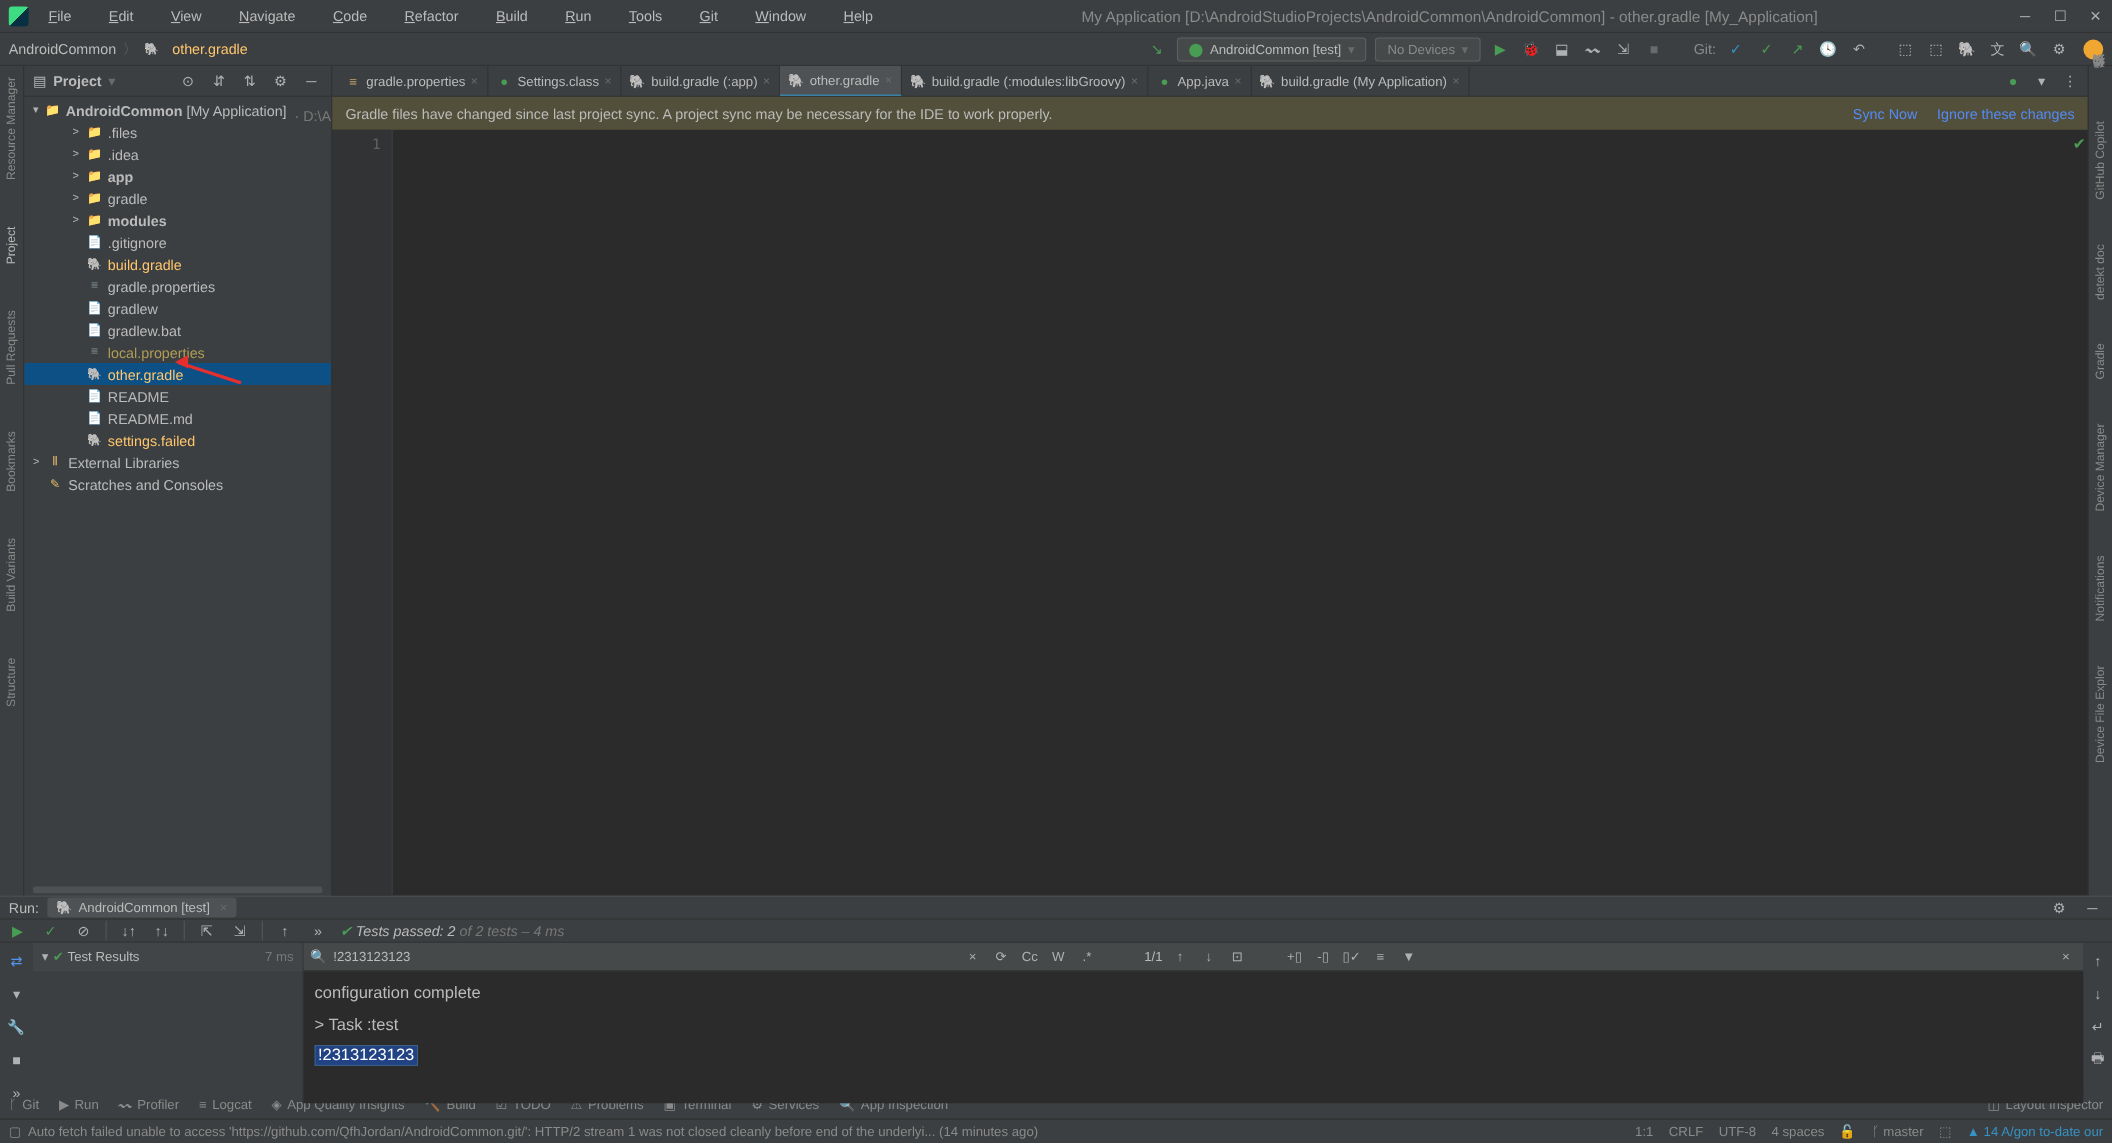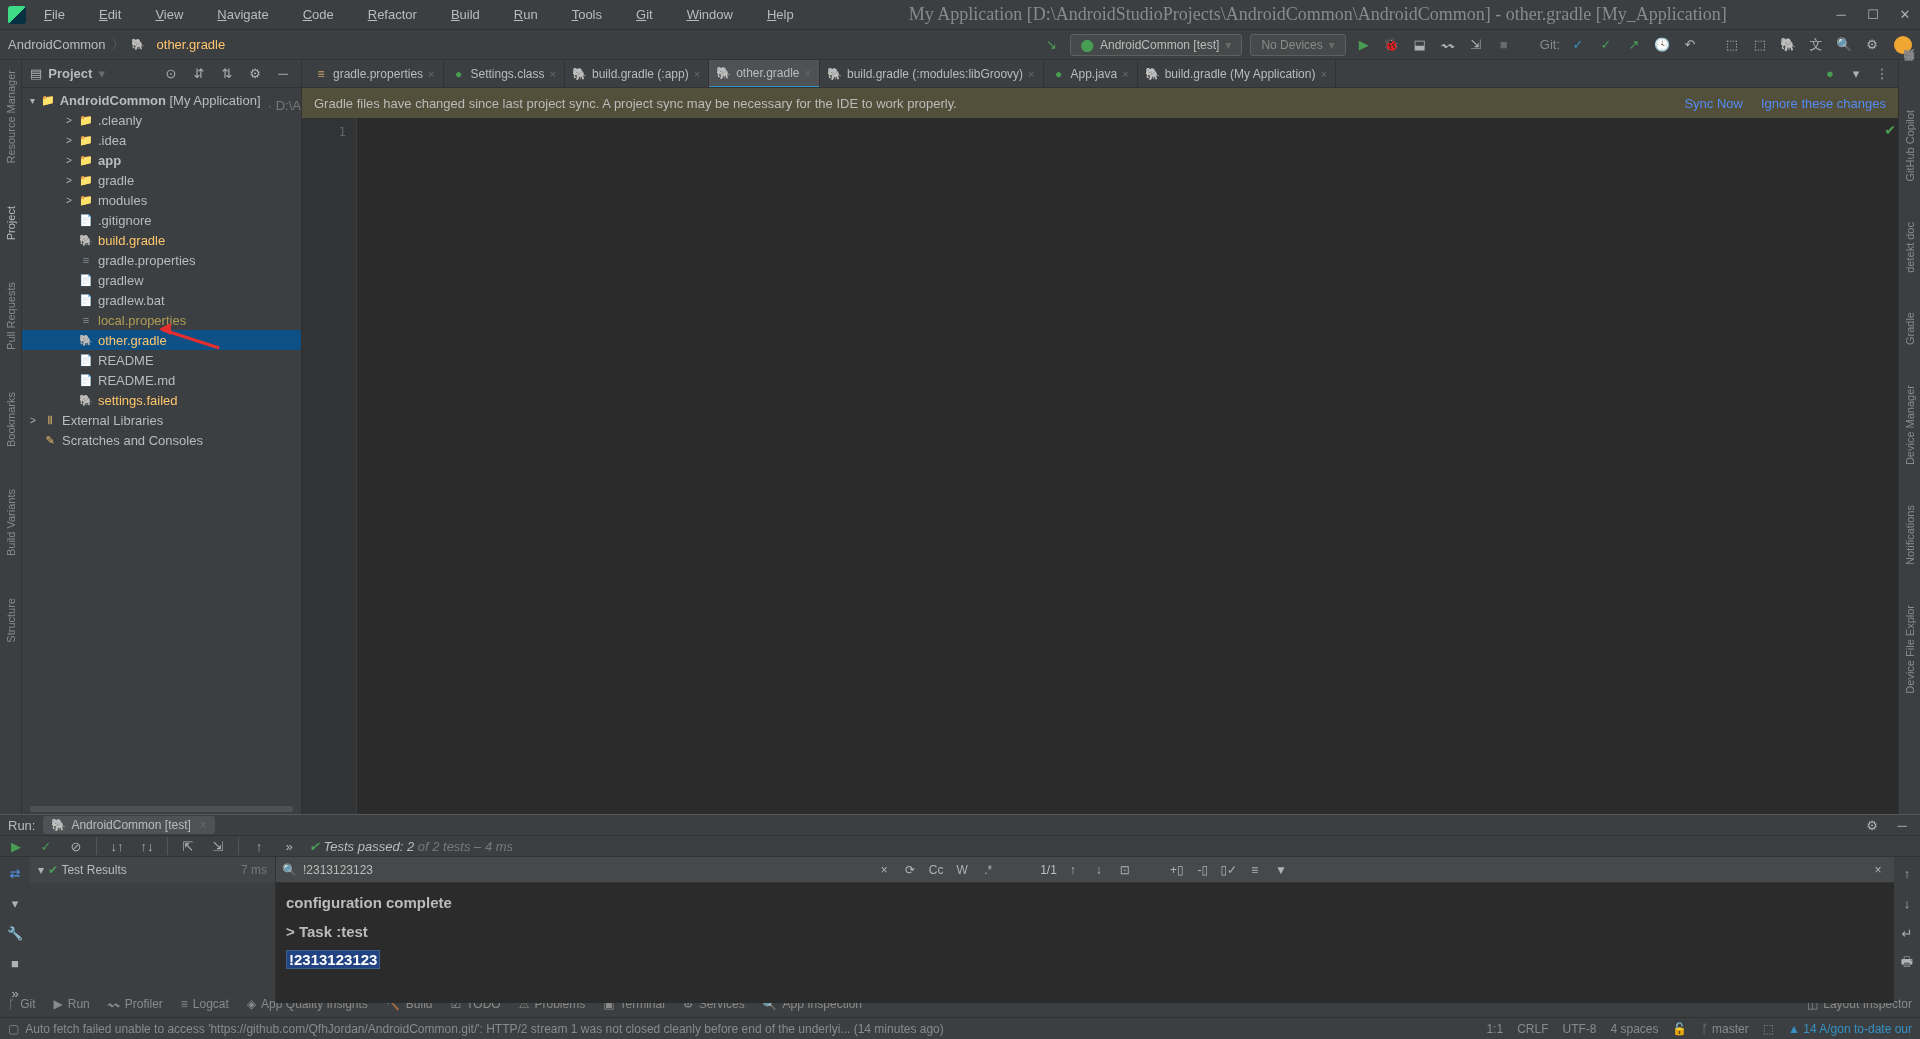--- a/index.html
+++ b/index.html
@@ -2,21 +2,21 @@
 <html><head>
 <meta charset="utf-8">
 <style>
 * { margin:0; padding:0; box-sizing:border-box; font-family:"Segoe UI",Arial,sans-serif; }
 body { background:#2b2b2b; color:#bbbbbb; font-size:13px; width:1920px; height:1039px; overflow:hidden; position:relative; }
 .titlebar { height:30px; background:#3c3f41; display:flex; align-items:center; padding:0 8px; border-bottom:1px solid #323232; }
 .titlebar .logo { width:18px; height:18px; background:linear-gradient(135deg,#3ddc84 50%,#073042 50%); border-radius:3px; margin-right:10px; }
 .menu { display:flex; gap:18px; }
 .menu-item { padding:4px 8px; cursor:pointer; color:#bbbbbb; }
 .menu-item u { text-decoration:underline; }
-.title-text { flex:1; text-align:center; color:#8a8a8a; font-size:18px;font-family:Liberation Serif, serif; }
+.title-text { flex:1; text-align:center; color:#8a8a8a; font-size:14px; }
 .win-controls { display:flex; gap:18px; margin-left:auto; color:#aeb1b3; }
 .win-btn { width:14px; height:14px; cursor:pointer; display:flex; align-items:center; justify-content:center; }
 
 .toolbar { height:30px; background:#3c3f41; display:flex; align-items:center; padding:0 8px; border-bottom:1px solid #323232; }
 .breadcrumb { display:flex; align-items:center; gap:6px; }
 .bc-item { color:#bbbbbb; }
 .bc-sep { color:#6a6a6a; }
 .bc-file { color:#ffc66d; }
 .toolbar-right { margin-left:auto; display:flex; align-items:center; gap:8px; }
 .combo { background:#45494a; border:1px solid #5e6060; padding:3px 10px; border-radius:3px; color:#bbbbbb; display:flex; align-items:center; gap:6px; font-size:12px; }
@@ -82,21 +82,21 @@
 .tests-passed .dim { color:#787878; }
 
 .run-body { flex:1; display:flex; }
 .run-left { width:30px; background:#3c3f41; display:flex; flex-direction:column; align-items:center; gap:10px; padding-top:6px; color:#afb1b3; }
 .run-tree { width:246px; background:#3c3f41; border-right:1px solid #323232; }
 .run-tree-header { height:26px; background:#414547; display:flex; align-items:center; padding:0 8px; font-size:12px; }
 .run-tree-time { margin-left:auto; color:#787878; }
 .run-search-bar { height:26px; background:#45494a; display:flex; align-items:center; padding:0 6px; gap:6px; border-bottom:1px solid #323232; font-size:12px; }
 .run-search-bar input { background:transparent; border:none; color:#bbbbbb; flex:1; outline:none; font-size:12px; }
 
-.run-output { flex:1; background:#2b2b2b; font-family:Consolas,monospace; font-size:15px; padding:6px 10px; color:#bbbbbb; line-height:1.9; position:relative;font-weight:bold; }
+.run-output { flex:1; background:#2b2b2b; font-family:Consolas,monospace; font-size:15px; padding:6px 10px; color:#bbbbbb; line-height:1.9; position:relative; }
 .hl-select { background:#214283; color:#fff; padding:0 2px; border:1px solid #3c6185; }
 .run-right-nav { width:26px; background:#3c3f41; display:flex; flex-direction:column; align-items:center; gap:10px; padding-top:6px; color:#afb1b3; }
 
 .bottom-tabs { height:28px; background:#3c3f41; border-top:1px solid #323232; display:flex; align-items:center; padding:0 8px; gap:18px; font-size:12px; }
 .btab { display:flex; align-items:center; gap:5px; color:#8a8a8a; cursor:pointer; }
 
 .status-bar { height:22px; background:#3c3f41; border-top:1px solid #323232; display:flex; align-items:center; padding:0 8px; font-size:12px; color:#8a8a8a; gap:14px; }
 .status-bar .left { display:flex; align-items:center; gap:6px; flex:1; min-width:0; overflow:hidden; white-space:nowrap; text-overflow:ellipsis; }
 .status-bar .right { display:flex; align-items:center; gap:14px; }
 
@@ -194,41 +194,41 @@
         <span class="icon-btn">⇅</span>
         <span class="icon-btn">⚙</span>
         <span class="icon-btn">─</span>
       </div>
     </div>
     <div class="tree" id="tree">
         <div class="tree-item" style="padding-left: 8px;"><span class="tree-arrow">▾</span><span class="tree-icon folder-icon">📁</span><span class="tree-label"><b>AndroidCommon</b> [My Application]</span>&nbsp;&nbsp;<span class="tree-label dim">· D:\A</span></div>
         <div class="tree-item" style="padding-left: 44px;">
           <span class="tree-arrow">&gt;</span>
           <span class="tree-icon folder-orange">📁</span>
-          <span class="tree-label" style="">.cleanly</span>
+          <span class="tree-label" style="">.files</span>
         </div>
         <div class="tree-item" style="padding-left: 44px;">
           <span class="tree-arrow">&gt;</span>
           <span class="tree-icon folder-icon">📁</span>
           <span class="tree-label" style="">.idea</span>
         </div>
         <div class="tree-item" style="padding-left: 44px;">
           <span class="tree-arrow">&gt;</span>
           <span class="tree-icon folder-icon">📁</span>
           <span class="tree-label" style="font-weight:bold">app</span>
         </div>
         <div class="tree-item" style="padding-left: 44px;">
           <span class="tree-arrow">&gt;</span>
           <span class="tree-icon folder-icon">📁</span>
           <span class="tree-label" style="">gradle</span>
         </div>
         <div class="tree-item" style="padding-left: 44px;">
           <span class="tree-arrow">&gt;</span>
           <span class="tree-icon folder-icon">📁</span>
-          <span class="tree-label" style="font-weight:normal">modules</span>
+          <span class="tree-label" style="font-weight:bold">modules</span>
         </div>
         <div class="tree-item" style="padding-left: 44px;">
           <span class="tree-arrow"></span>
           <span class="tree-icon file-icon">📄</span>
           <span class="tree-label" style="">.gitignore</span>
         </div>
         <div class="tree-item" style="padding-left: 44px;">
           <span class="tree-arrow"></span>
           <span class="tree-icon gradle-icon">🐘</span>
           <span class="file-highlight" style="">build.gradle</span>

